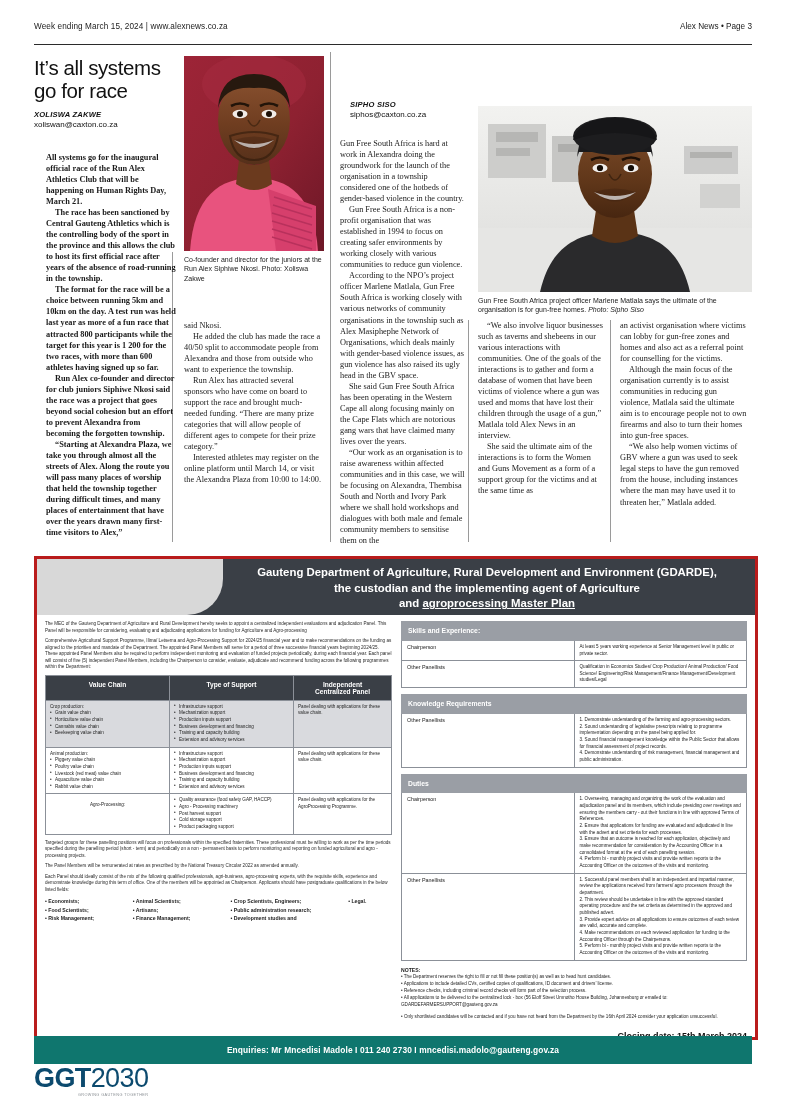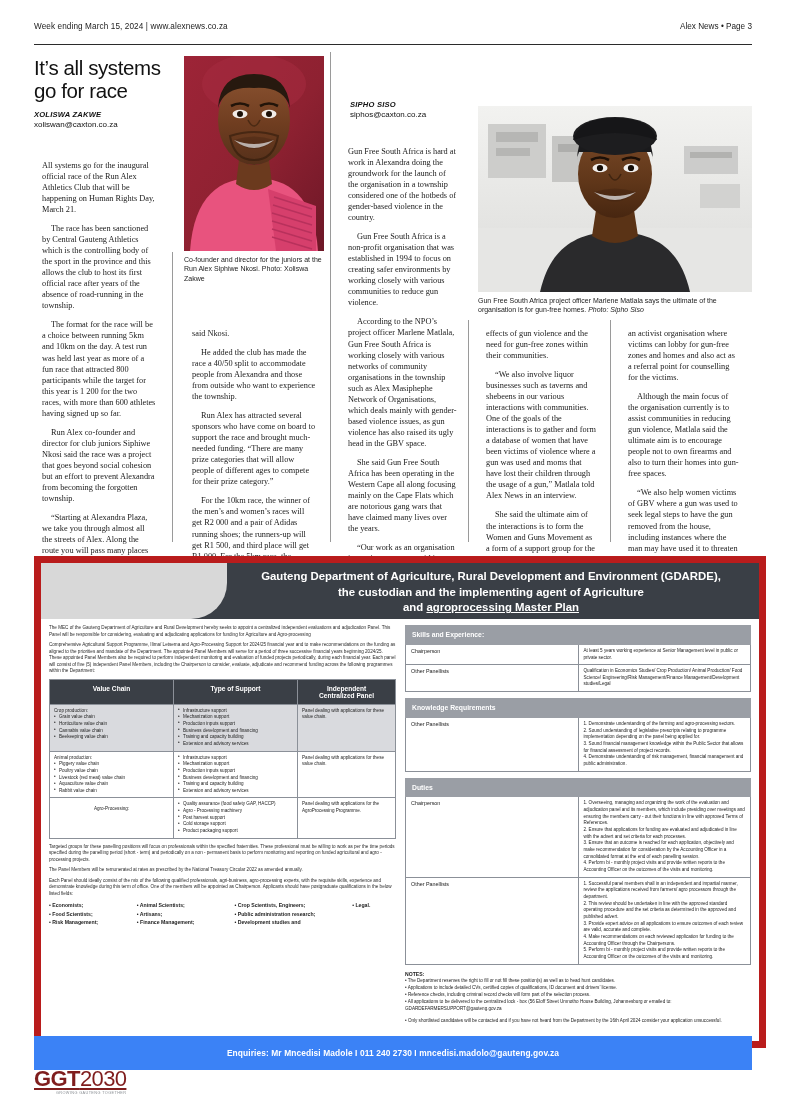--- a/index.html
+++ b/index.html
@@ -18,32 +18,32 @@
   .vrule{position:absolute;background:#9a9a9a;width:1px;}
 
   .hl-left{position:absolute;left:0;top:4px;width:150px;
            font-family:"Liberation Sans",sans-serif;font-weight:400;
            font-size:20.5px;line-height:1.13;color:#111;letter-spacing:-.4px;}
   .byline{font-size:7.6px;font-weight:bold;font-style:italic;letter-spacing:.2px;color:#111;}
   .bymail{font-size:8px;color:#111;margin-top:1px;}
 
   .body-col{position:absolute;font-family:"Liberation Serif",serif;font-size:8.3px;
             line-height:1.33;color:#1a1a1a;text-align:left;}
-  .body-col p{margin:8px;text-indent:9px;}
+  .body-col p{margin:0;text-indent:9px;}
   .body-col p.first{text-indent:0;}
 
   .photo{position:absolute;overflow:hidden;background:#c9c9c9;}
   .cap{position:absolute;font-size:7px;line-height:1.33;color:#1b1b1b;font-family:"Liberation Sans",sans-serif;}
   .cap i{font-style:italic;}
 
   .hl-right{position:absolute;left:306px;top:0px;width:412px;
             font-weight:bold;font-size:33px;line-height:1.0;letter-spacing:-1.1px;color:#0d0d0d;}
 
   
-  .ad{position:absolute;left:34px;top:556px;width:718px;height:478px;border:7px solid #b91c1c;background:#fff;}
+  .ad{position:absolute;left:34px;top:556px;width:718px;height:478px;border:3px solid #b91c1c;background:#fff;}
   .ad-head{position:relative;height:56px;background:#3a3f46;color:#fff;}
   .ad-head .notch{position:absolute;left:0;top:0;width:186px;height:56px;background:#d8d8d8;
                   border-bottom-right-radius:36px;}
   .ad-head .txt{position:absolute;left:186px;top:6px;width:528px;text-align:center;
                 font-weight:bold;font-size:11.4px;line-height:1.38;}
   .ad-head .txt .u{text-decoration:underline;}
 
   .ad-body{position:relative;padding:6px 8px 4px 8px;display:flex;gap:9px;}
   .ad-col{width:347px;}
 
@@ -64,32 +64,32 @@
   .sect td.lbl{width:66px;font-size:5.4px;color:#232323;}
 
   .notes{font-size:4.6px;line-height:1.5;color:#232323;margin-top:2px;}
   .notes b{font-size:5.1px;}
   .closing{text-align:right;font-weight:bold;font-size:9px;margin-top:10px;color:#111;}
 
   .fields{display:flex;gap:0;margin-top:4px;}
   .fields div{font-size:5.2px;font-weight:bold;line-height:1.62;color:#1c1c1c;}
   .fcol1{width:88px;}.fcol2{width:98px;}.fcol3{width:118px;}.fcol4{width:44px;}
 
-  .enq{position:absolute;left:34px;top:1036px;width:718px;height:34px;background:#3b82f6;color:#fff;
+  .enq{position:absolute;left:34px;top:1036px;width:718px;height:28px;background:#0f766e;color:#fff;
        display:flex;align-items:center;justify-content:center;font-weight:bold;font-size:8.4px;letter-spacing:.1px;}
 
   
   .footer{position:absolute;left:34px;top:1060px;width:718px;height:42px;display:flex;
           align-items:center;justify-content:space-between;}
   .gp{display:flex;align-items:center;gap:7px;}
   .crest{width:34px;height:38px;}
   .gp-txt .l1{font-weight:bold;font-size:11.5px;letter-spacing:.3px;color:#1c1c1c;line-height:1.1;}
   .gp-txt .l2{font-size:4.6px;letter-spacing:.55px;color:#333;line-height:1.45;}
   .ggt{display:flex;flex-direction:column;align-items:flex-end;}
-  .ggt .big{font-weight:bold;font-size:22px;letter-spacing:-.6px;color:#7f1d1d;line-height:1;text-decoration:underline;}
+  .ggt .big{font-weight:bold;font-size:27px;letter-spacing:-.6px;color:#0c4a6e;line-height:1;}
   .ggt .sub{font-size:3.8px;letter-spacing:.4px;color:#8a8f94;margin-top:1px;}
 </style>
 </head>
 <body>
 
 <div class="page">
 
   <div class="masthead">
     <div class="left">Week ending March 15, 2024 | www.alexnews.co.za</div>
     <div class="right">Alex News • Page 3</div>
@@ -102,21 +102,21 @@
     <div class="vrule" style="left:434px;top:268px;height:222px;"></div>
     <div class="vrule" style="left:576px;top:268px;height:222px;"></div>
 
     <div class="hl-left">It’s all systems go for race</div>
 
     <div style="position:absolute;left:0;top:58px;width:130px;">
       <div class="byline">XOLISWA ZAKWE</div>
       <div class="bymail">xoliswan@caxton.co.za</div>
     </div>
 
-    <div class="body-col" style="left:0;top:100px;width:130px;">
+    <div class="body-col" style="left:12px;top:100px;width:130px;font-weight:bold;">
       <p class="first">All systems go for the inaugural official race of the Run Alex Athletics Club that will be happening on Human Rights Day, March 21.</p>
       <p>The race has been sanctioned by Central Gauteng Athletics which is the controlling body of the sport in the province and this allows the club to host its first official race after years of the absence of road-running in the township.</p>
       <p>The format for the race will be a choice between running 5km and 10km on the day. A test run was held last year as more of a fun race that attracted 800 participants while the target for this year is 1 200 for the two races, with more than 600 athletes having signed up so far.</p>
       <p>Run Alex co-founder and director for club juniors Siphiwe Nkosi said the race was a project that goes beyond social cohesion but an effort to prevent Alexandra from becoming the forgotten township.</p>
       <p>“Starting at Alexandra Plaza, we take you through almost all the streets of Alex. Along the route you will pass many places of worship that held the township together during difficult times, and many places of entertainment that have over the years drawn many first-time visitors to Alex,”</p>
     </div>
 
     <div class="photo" style="left:150px;top:4px;width:140px;height:195px;">
       <svg width="140" height="195" viewBox="0 0 140 195" preserveAspectRatio="none">
         <defs>
@@ -157,21 +157,20 @@
         <path d="M50 84 q20 -7 40 0 q-20 18 -40 0 Z" fill="#3b2012" opacity=".35"></path>
         <path d="M46 80 q24 -8 48 0 q-4 24 -24 24 q-20 0 -24 -24 Z" fill="none" stroke="#2a1809" stroke-width="2" opacity=".55"></path>
       </svg>
     </div>
     <div class="cap" style="left:150px;top:203px;width:140px;">Co-founder and director for the juniors at the Run Alex Siphiwe Nkosi. Photo: Xoliswa Zakwe</div>
 
     <div class="body-col" style="left:150px;top:268px;width:140px;">
       <p class="first">said Nkosi.</p>
       <p>He added the club has made the race a 40/50 split to accommodate people from Alexandra and those from outside who want to experience the township.</p>
       <p>Run Alex has attracted several sponsors who have come on board to support the race and brought much-needed funding. “There are many prize categories that will allow people of different ages to compete for their prize category.”</p>
-      <p>For the 10km race, the winner of the men’s and women’s races will get R2 000 and a pair of Adidas running shoes; the runners-up will get R1 500, and third place will get R1 000. For the 5km race, the winners will get Adidas running shoes.</p>
       <p>Interested athletes may register on the online platform until March 14, or visit the Alexandra Plaza from 10:00 to 14:00.</p>
     </div>
 
 
     <div style="position:absolute;left:316px;top:48px;width:125px;">
       <div class="byline">SIPHO SISO</div>
       <div class="bymail">siphos@caxton.co.za</div>
     </div>
 
     <div class="body-col" style="left:306px;top:86px;width:125px;">
@@ -220,21 +219,20 @@
         <path d="M131 68 q6 12 12 0" stroke="#3f2410" stroke-width="1.6" fill="none"></path>
         <path d="M116 86 q21 16 42 0 q-21 8 -42 0 Z" fill="#fdfdfd"></path>
         <path d="M116 86 q21 -7 42 0 q-21 19 -42 0 Z" fill="#351d0f" opacity=".32"></path>
       </svg>
     </div>
     <div class="cap" style="left:444px;top:244px;width:274px;">
       <span>Gun Free South Africa project officer Marlene Matlala says the ultimate of the organisation is for gun-free homes. </span><i>Photo: Sipho Siso</i>
     </div>
 
     <div class="body-col" style="left:444px;top:268px;width:126px;">
-      <p class="first">effects of gun violence and the need for gun-free zones within their communities.</p>
       <p>“We also involve liquor businesses such as taverns and shebeens in our various interactions with communities. One of the goals of the interactions is to gather and form a database of women that have been victims of violence where a gun was used and moms that have lost their children through the usage of a gun,” Matlala told Alex News in an interview.</p>
       <p>She said the ultimate aim of the interactions is to form the Women and Guns Movement as a form of a support group for the victims and at the same time as</p>
     </div>
 
     <div class="body-col" style="left:586px;top:268px;width:128px;font-family:Liberation Serif, serif;">
       <p class="first">an activist organisation where victims can lobby for gun-free zones and homes and also act as a referral point for counselling for the victims.</p>
       <p>Although the main focus of the organisation currently is to assist communities in reducing gun violence, Matlala said the ultimate aim is to encourage people not to own firearms and also to turn their homes into gun-free spaces.</p>
       <p>“We also help women victims of GBV where a gun was used to seek legal steps to have the gun removed from the house, including instances where the man may have used it to threaten her,” Matlala added.</p>
     </div>
   </div>

